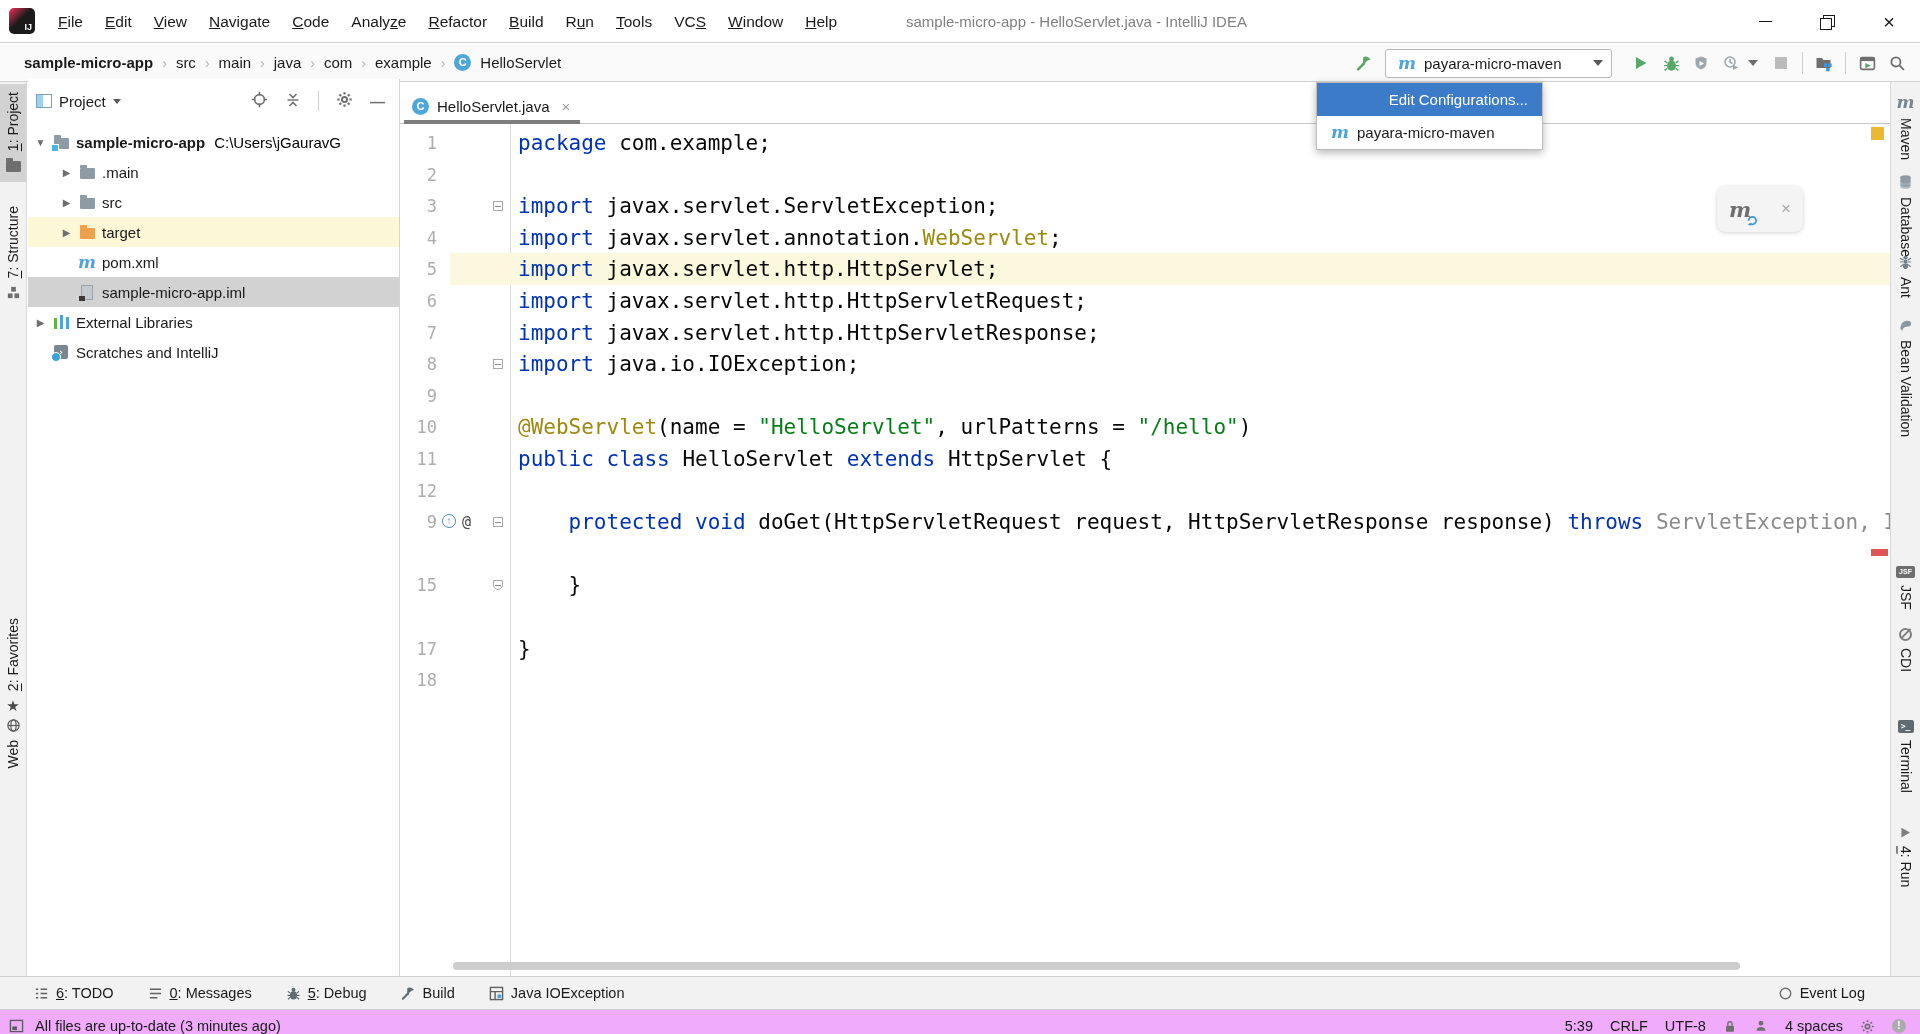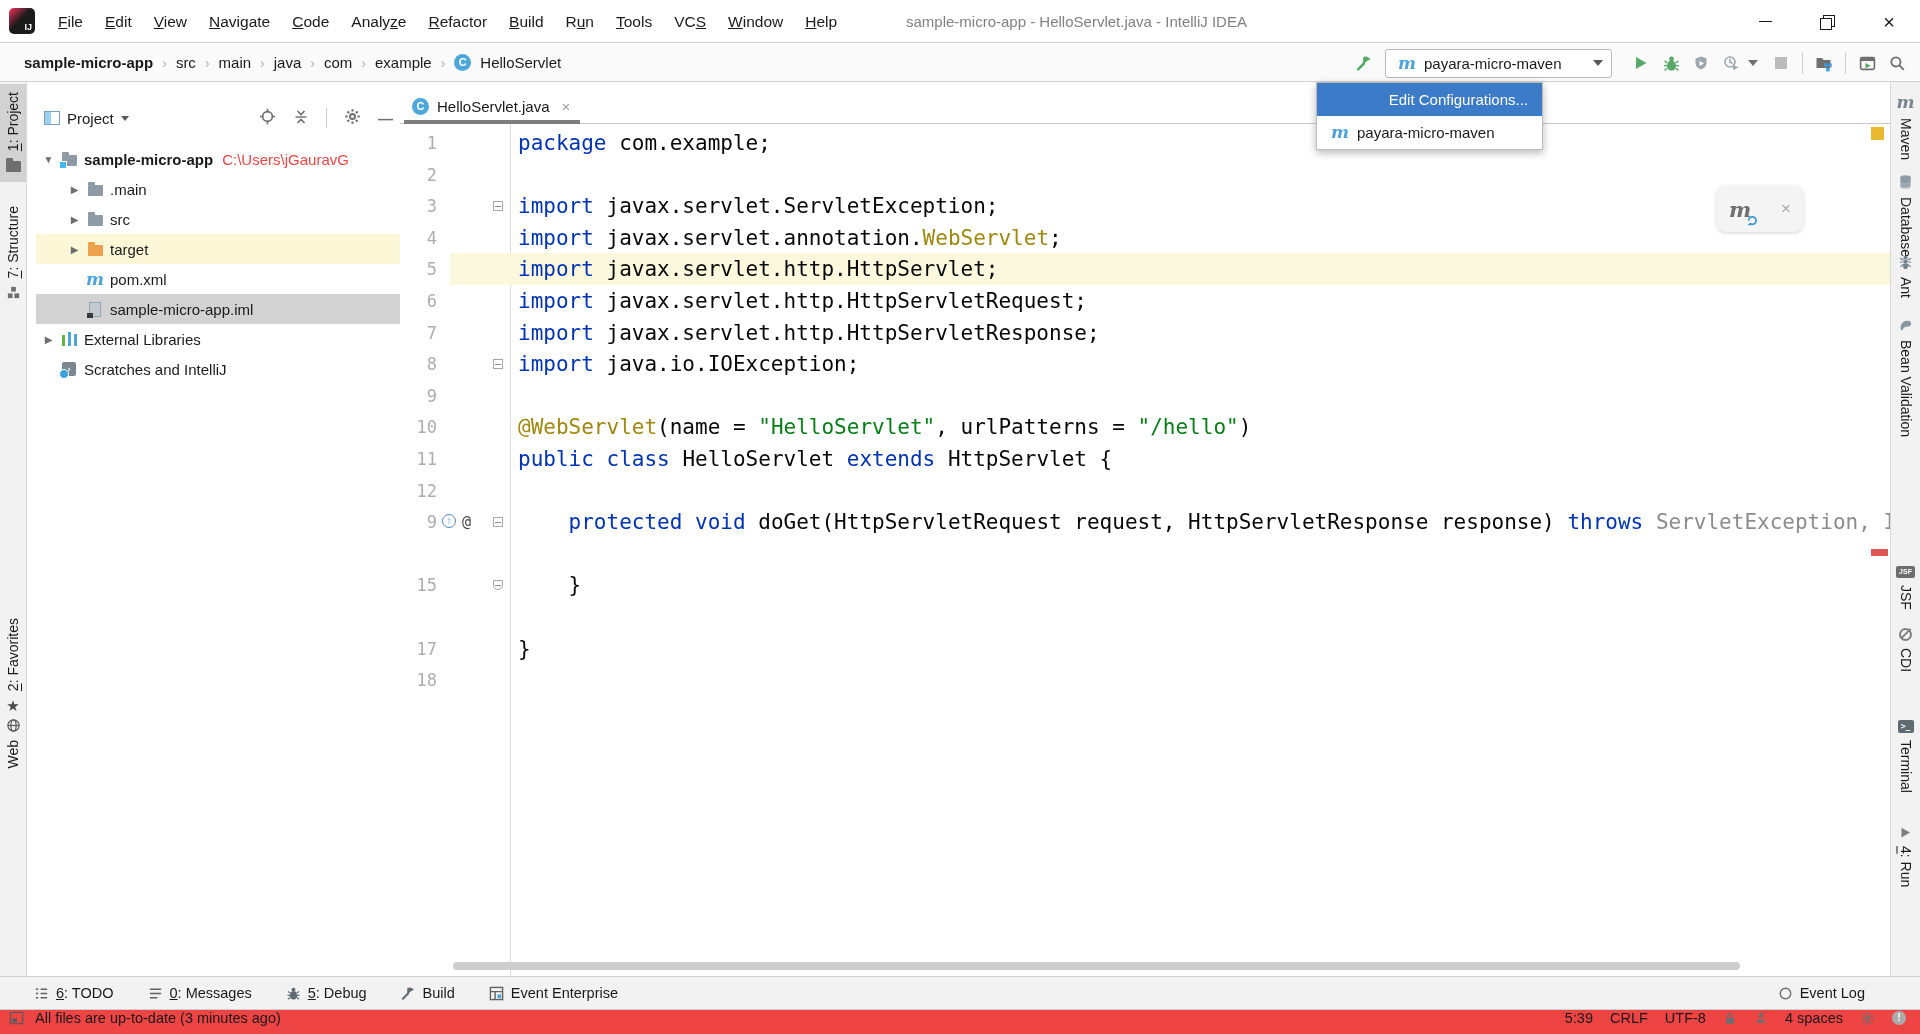--- a/index.html
+++ b/index.html
@@ -47,30 +47,30 @@
 
   
   #leftbar { position:absolute; left:0; top:82px; width:27px; bottom:58px; background:#f2f2f2; border-right:1px solid #d9d9d9; }
   #rightbar { position:absolute; right:0; top:82px; width:30px; bottom:58px; background:#f2f2f2; border-left:1px solid #d9d9d9; }
   .stripe-item { position:absolute; left:0; width:100%; display:flex; flex-direction:column; align-items:center; gap:7px; font-size:14px; color:#1a1a1a; }
   .vl { writing-mode:vertical-rl; transform:rotate(180deg); }
   .vr { writing-mode:vertical-rl; }
   .stripe-item.selected { background:#d2d2d2; padding:8px 0 10px; }
 
   
-  #project-panel { position:absolute; left:28px; top:96px; width:372px; bottom:58px; background:#fff; border-right:1px solid #d4d4d4;margin-left:8px; }
+  #project-panel { position:absolute; left:28px; top:79px; width:372px; bottom:58px; background:#fff; border-right:1px solid #d4d4d4; }
   #project-header { height:44px; display:flex; align-items:center; padding-left:8px; gap:7px; font-size:15px; }
   #project-header .hic { margin-left:auto; }
   .panel-ic { width:16px; height:14px; border:1px solid #7aa0c0; background:#fff; position:relative; }
   .panel-ic::before { content:""; position:absolute; left:0; top:0; width:6px; height:12px; background:#9fd1ef; }
   #project-tree { position:absolute; left:0; top:48px; right:0; bottom:0; overflow:hidden; }
   .tree-row { position:absolute; left:0; width:100%; height:30px; display:flex; align-items:center; white-space:nowrap; font-size:15px; overflow:hidden; }
   .tree-row .chev { width:13px; text-align:center; font-size:10px; color:#6e6e6e; flex:none; margin-right:5px; }
   .tree-row .lbl.bold { font-weight:bold; }
-  .tree-row .path { color:#ef4444; margin-left:9px; }
+  .tree-row .path { color:#000000; margin-left:9px; }
   .tree-row.row-sel { background:#d2d2d2; }
   .tree-row.row-yellow { background:#fbf7d7; }
   .tico { flex:none; width:18px; display:flex; justify-content:center; margin-right:6px; }
 
   .folder-ic { width:15px; height:11px; background:#8e9ba5; border-radius:1px; position:relative; margin-top:3px; }
   .folder-ic::before { content:""; position:absolute; top:-3px; left:0; width:7px; height:3px; background:inherit; border-radius:1px 1px 0 0; }
   .folder-ic.orange { background:#eda14c; }
   .folder-ic.dark { background:#6e6e6e; }
   .folder-ic.project::after { content:""; position:absolute; left:-3px; bottom:-3px; width:6px; height:6px; background:#44b8e8; border:1px solid #fff; }
   .iml-ic { width:12px; height:15px; background:#c3cbd1; border:1px solid #9aa4ac; position:relative; }
@@ -112,22 +112,22 @@
     border-radius:9px; box-shadow:0 1px 4px rgba(0,0,0,.18); z-index:50; display:flex; align-items:center; padding:0 12px; gap:12px; }
   #maven-popup .m { font-family:"DejaVu Serif",serif; font-style:italic; font-weight:bold; font-size:21px; color:#6f6f6f; position:relative; }
   #maven-popup .m svg { position:absolute; right:-7px; bottom:-4px; }
   #maven-popup .x { color:#a8a8a8; font-size:17px; margin-left:auto; }
 
   
   #bottombar { position:absolute; left:0; bottom:25px; width:1920px; height:33px; background:#f2f2f2;
     border-top:1px solid #d1d1d1; display:flex; align-items:center; font-size:14.5px; }
   .bb-item { display:flex; align-items:center; gap:7px; margin-left:34px; }
   #event-log { margin-left:auto; margin-right:55px; display:flex; align-items:center; gap:7px; }
-  #statusbar { position:absolute; left:0; bottom:0; width:1920px; height:25px; background:#ef4444;
-    border-top:1px solid #cfcfcf; display:flex; align-items:flex-start; font-size:14.5px; }
+  #statusbar { position:absolute; left:0; bottom:0; width:1920px; height:25px; background:#f0abfc;
+    border-top:1px solid #cfcfcf; display:flex; align-items:flex-end; font-size:14.5px; }
   #status-left { display:flex; align-items:center; gap:11px; padding-left:9px; }
   #status-right { margin-left:auto; display:flex; align-items:center; gap:17px; padding-right:14px; }
   .notif-ic { width:14px; height:14px; border-radius:50%; background:#ababab; color:#fff; font:bold 10px/14px "Liberation Sans",sans-serif; text-align:center; }
 
   .cdi-ic { width:13px; height:13px; border:2px solid #7f7f7f; border-radius:50%; position:relative; }
   .cdi-ic::after { content:""; position:absolute; left:4px; top:-3px; width:2px; height:13px; background:#7f7f7f; transform:rotate(45deg); }
   .term-ic { width:16px; height:13px; background:#5f6a71; border-radius:2px; color:#fff; font:bold 8px/13px "DejaVu Sans Mono",monospace; text-align:center; }
   .jsf-ic { width:19px; height:12px; background:#6e6e6e; border-radius:2px; color:#fff; font:bold 7px/12px "Liberation Sans",sans-serif; text-align:center; }
   .star-ic { font-size:15px; color:#4a4a4a; line-height:1; }
 </style>
@@ -597,21 +597,21 @@
         <span>Build</span>
       </span>
       <span class="bb-item">
         <span style="display: inline-flex; justify-content: center;">
           <svg width="15" height="15" viewBox="0 0 16 16">
             <rect x="1.5" y="1.5" width="13" height="13" fill="none" stroke="#616161" stroke-width="1.5"></rect>
             <path d="M1.5 6 H14.5 M6.5 6 V14.5" stroke="#616161" stroke-width="1.5" fill="none"></path>
             <rect x="9" y="9" width="4" height="4" fill="#4ea3d8"></rect>
           </svg>
         </span>
-        <span>Event Enterprise</span>
+        <span>Java IOException</span>
       </span>
     </span>
   <span id="event-log">
     <svg width="15" height="15" viewBox="0 0 16 16">
         <circle cx="8" cy="8" r="5.6" fill="none" stroke="#6e6e6e" stroke-width="1.5"></circle>
       </svg>
     <span>Event Log</span>
   </span>
 </div>
 

